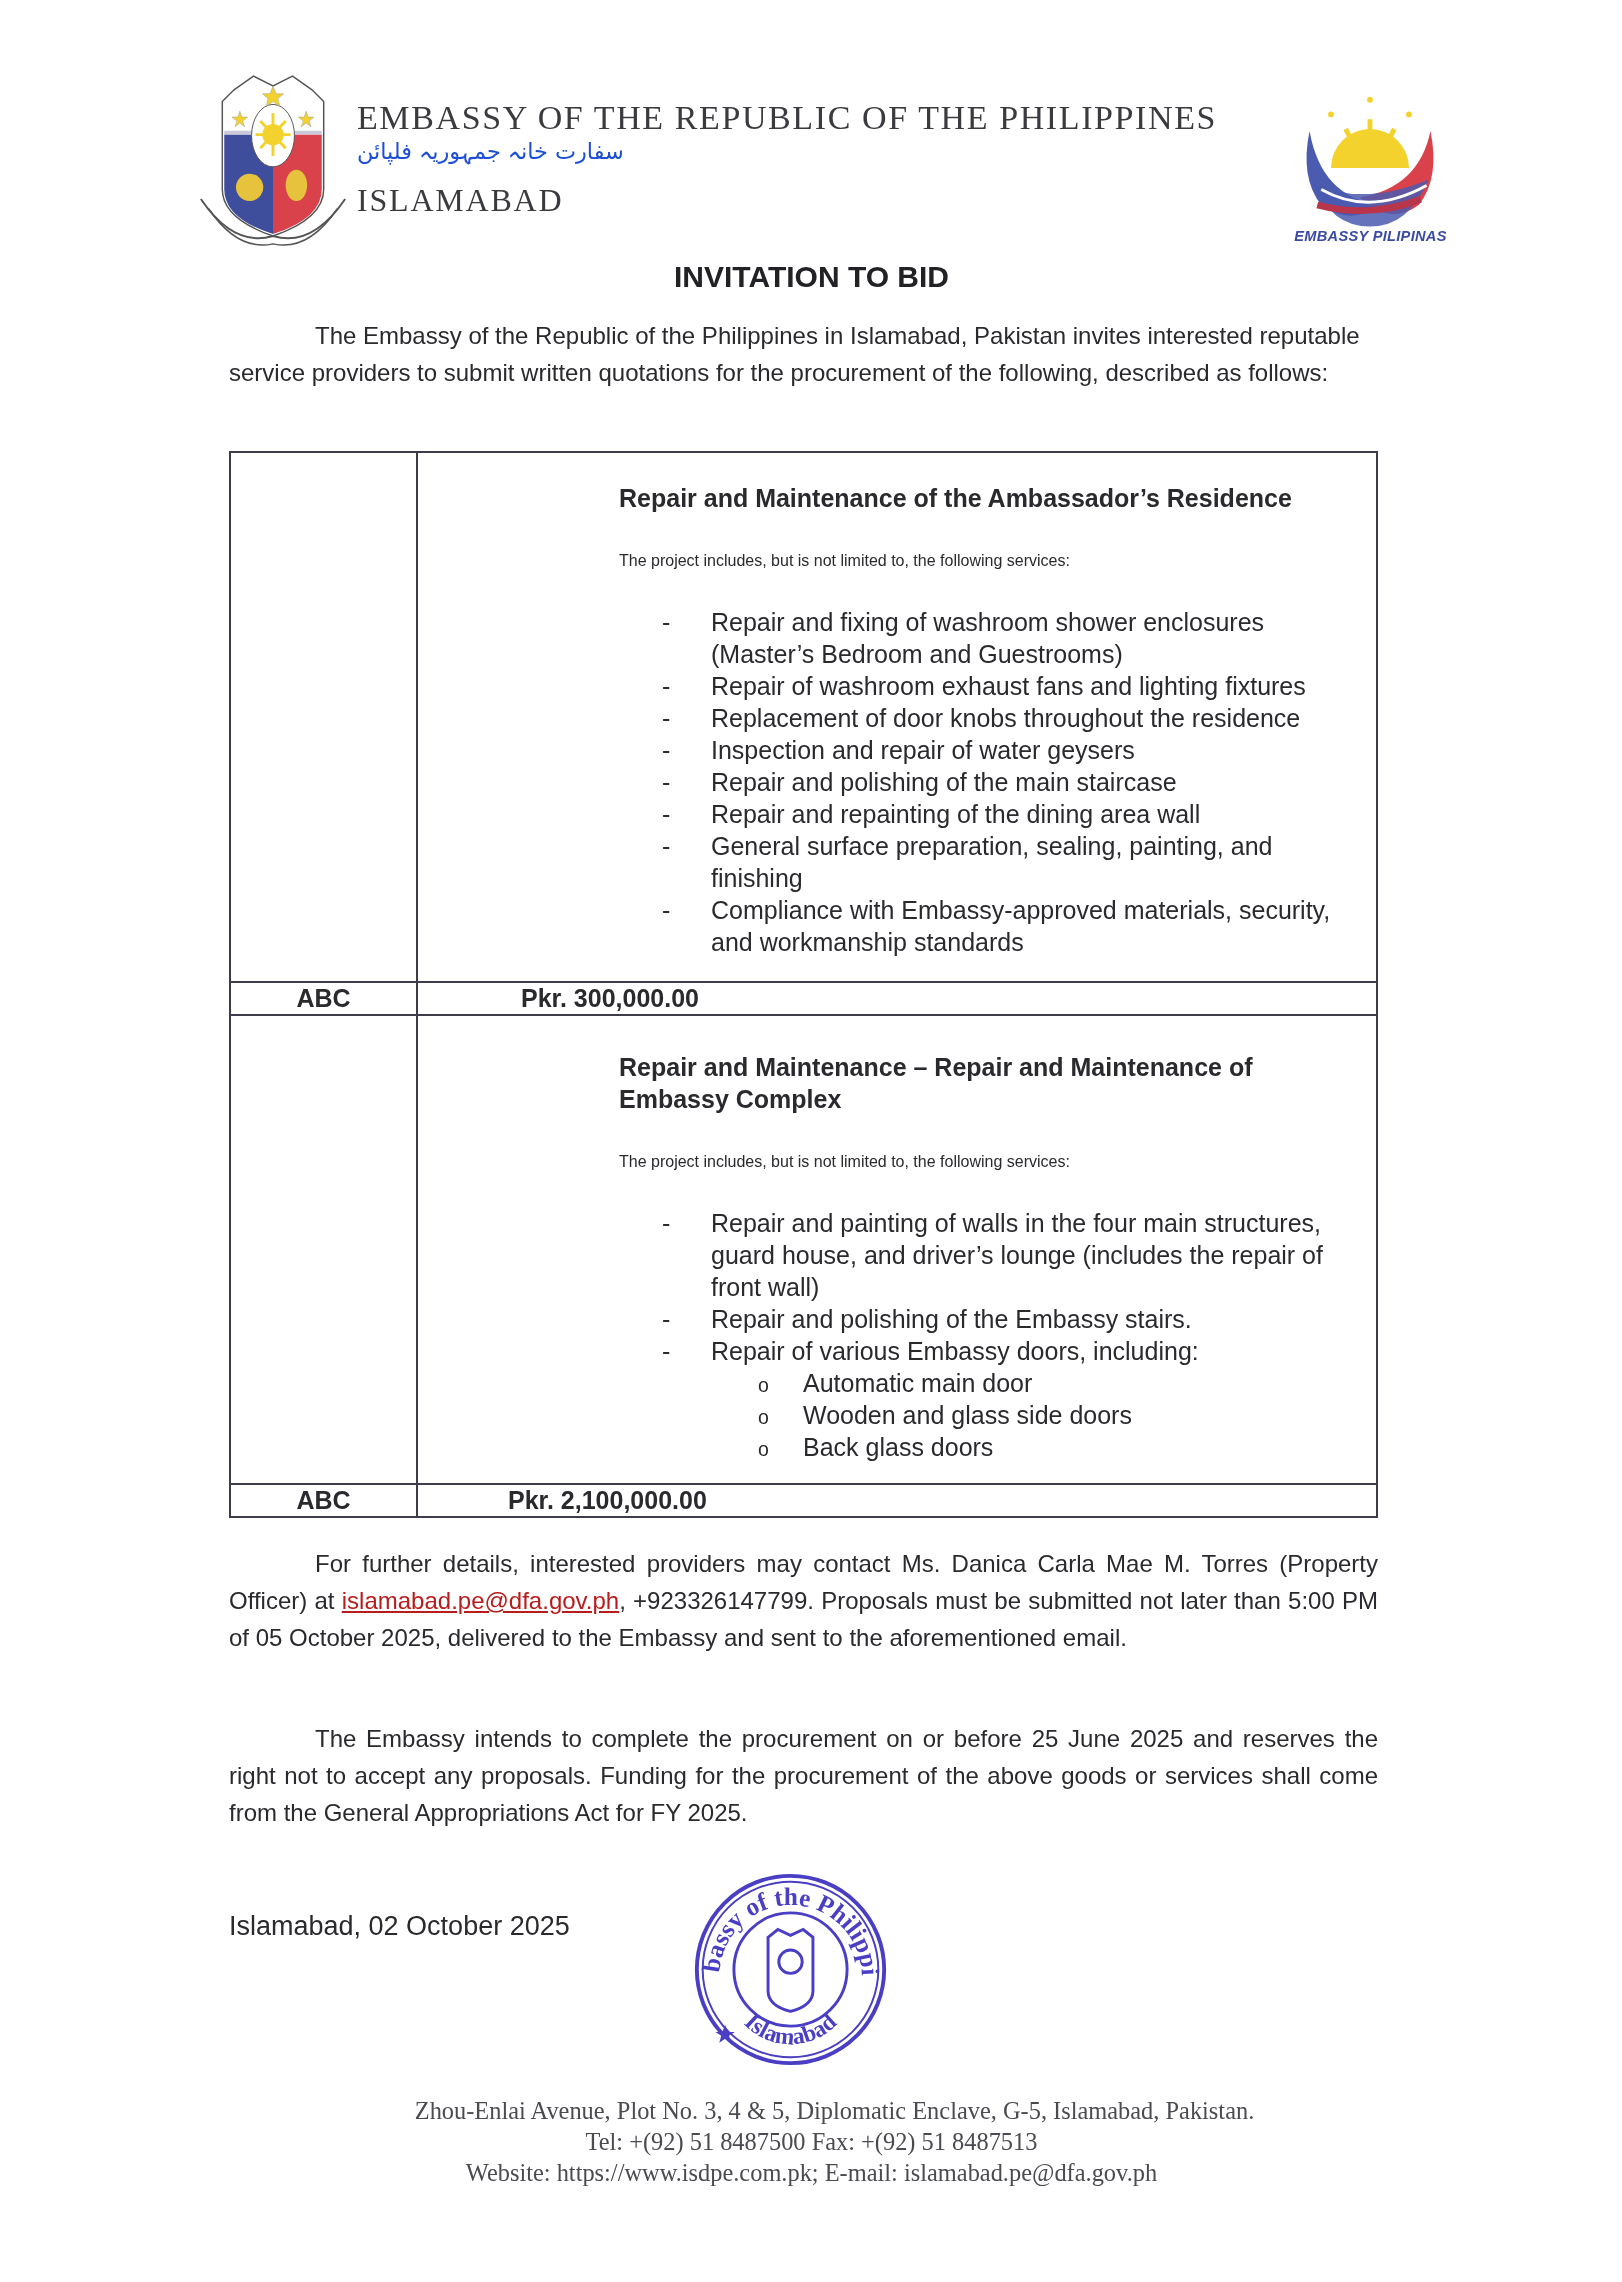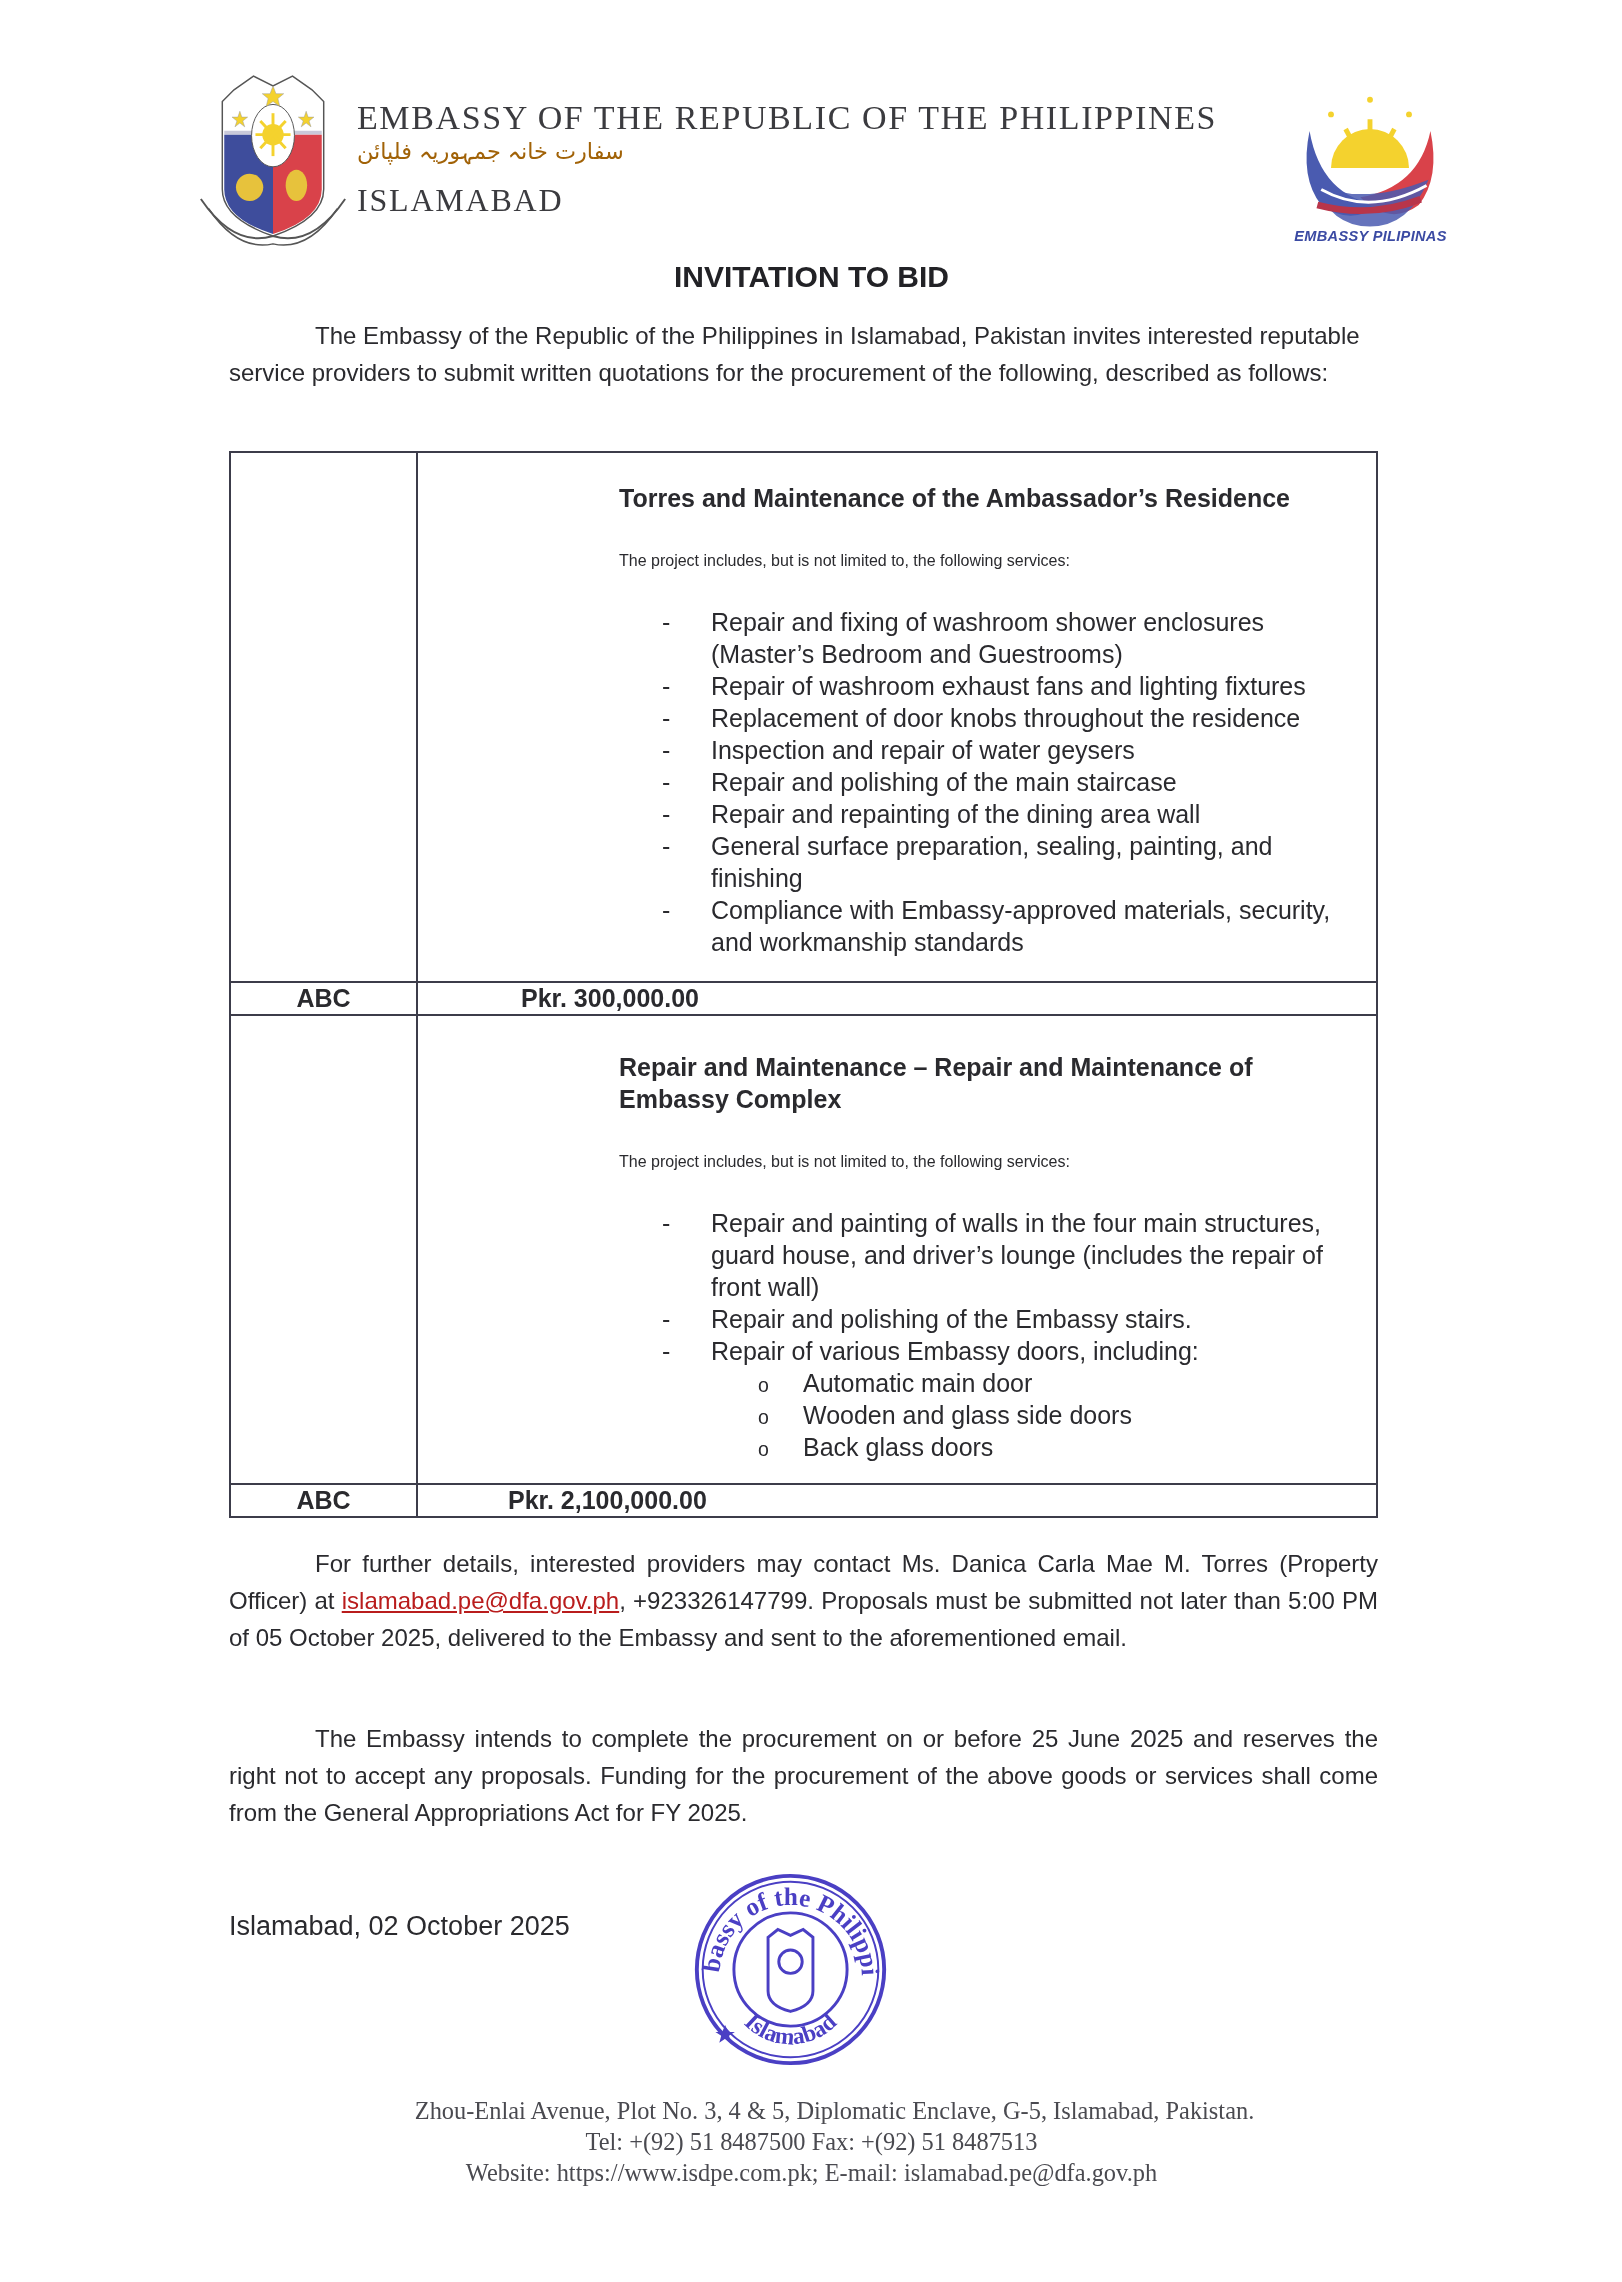--- a/index.html
+++ b/index.html
@@ -7,21 +7,21 @@
     width: 1623px; height: 2282px; background: #ffffff; position: relative;
     font-family: "Liberation Sans", sans-serif; color: #2a2a2e; overflow: hidden;
   }
   .abs { position: absolute; }
 
   
   #coat { left: 195px; top: 72px; width: 156px; height: 176px; }
   #bp-logo { left: 1292px; top: 90px; width: 156px; height: 156px; }
   #bp-text { left: 1278px; top: 228px; width: 185px; text-align: center; font-size: 14.6px; font-weight: bold; font-style: italic; color: #3b4aa3; letter-spacing: 0.3px; }
   #emb-title { left: 357px; top: 99px; font-family: "Liberation Serif", serif; font-size: 34px; letter-spacing: 1.6px; color: #3b3b3f; }
-  #emb-urdu { left: 357px; top: 138px; font-family: "DejaVu Sans", sans-serif; font-size: 22.4px; color: #a16207; direction: rtl; }
+  #emb-urdu { left: 357px; top: 138px; font-family: "DejaVu Sans", sans-serif; font-size: 22.4px; color: #1d4ed8; direction: rtl; }
   #emb-city { left: 357px; top: 182px; font-family: "Liberation Serif", serif; font-size: 32px; letter-spacing: 1.8px; color: #3b3b3f; }
 
   #doc-title { left: 0; width: 1623px; top: 260px; text-align: center; font-size: 30px; font-weight: bold; color: #222226; }
 
   .para { left: 229px; width: 1149px; font-size: 24px; line-height: 37px; text-align: justify; color: #2a2a2e; }
   .para .indent { display: inline-block; width: 86px; }
   #intro { top: 317px; text-align: left; }
 
   
   #spec-table { left: 229px; top: 451px; width: 1149px; border-collapse: collapse; table-layout: fixed; }
@@ -108,21 +108,21 @@
 
 <table id="spec-table" class="abs">
   <colgroup>
       <col class="c1">
       <col>
     </colgroup>
   <tbody>
   <tr>
     <td></td>
     <td class="proj-cell">
-      <div class="ptitle">Torres and Maintenance of the Ambassador’s Residence</div>
+      <div class="ptitle">Repair and Maintenance of the Ambassador’s Residence</div>
       <div class="pintro">The project includes, but is not limited to, the following services:</div>
       <ul class="svc-list">
         <li><span class="dash">-</span><span>Repair and fixing of washroom shower enclosures (Master’s Bedroom and Guestrooms)</span></li>
         <li><span class="dash">-</span><span>Repair of washroom exhaust fans and lighting fixtures</span></li>
         <li><span class="dash">-</span><span>Replacement of door knobs throughout the residence</span></li>
         <li><span class="dash">-</span><span>Inspection and repair of water geysers</span></li>
         <li><span class="dash">-</span><span>Repair and polishing of the main staircase</span></li>
         <li><span class="dash">-</span><span>Repair and repainting of the dining area wall</span></li>
         <li><span class="dash">-</span><span>General surface preparation, sealing, painting, and finishing</span></li>
         <li><span class="dash">-</span><span>Compliance with Embassy-approved materials, security, and workmanship standards</span></li>

